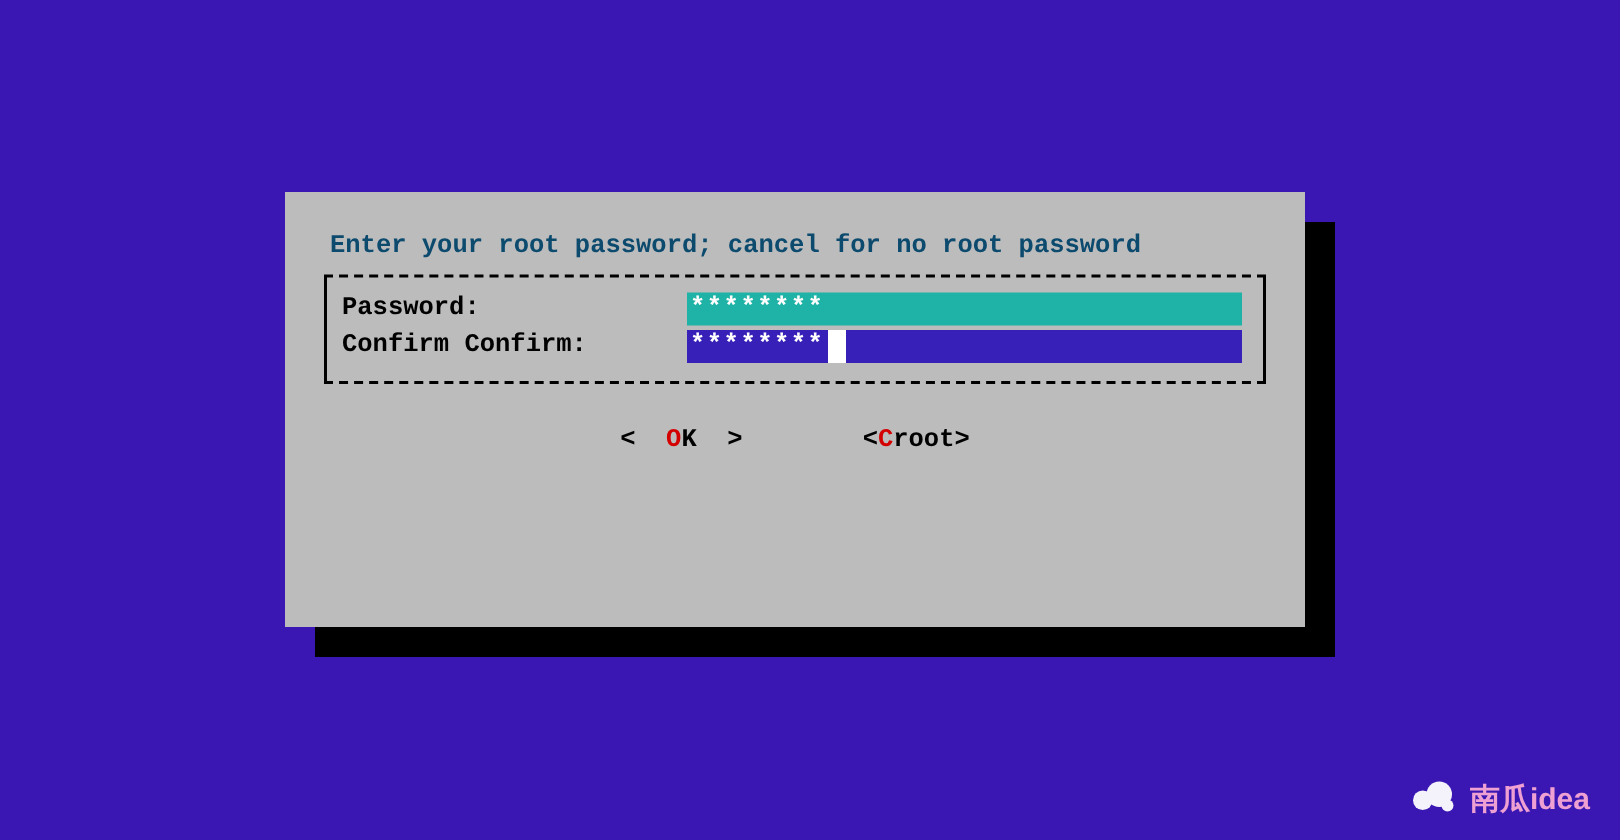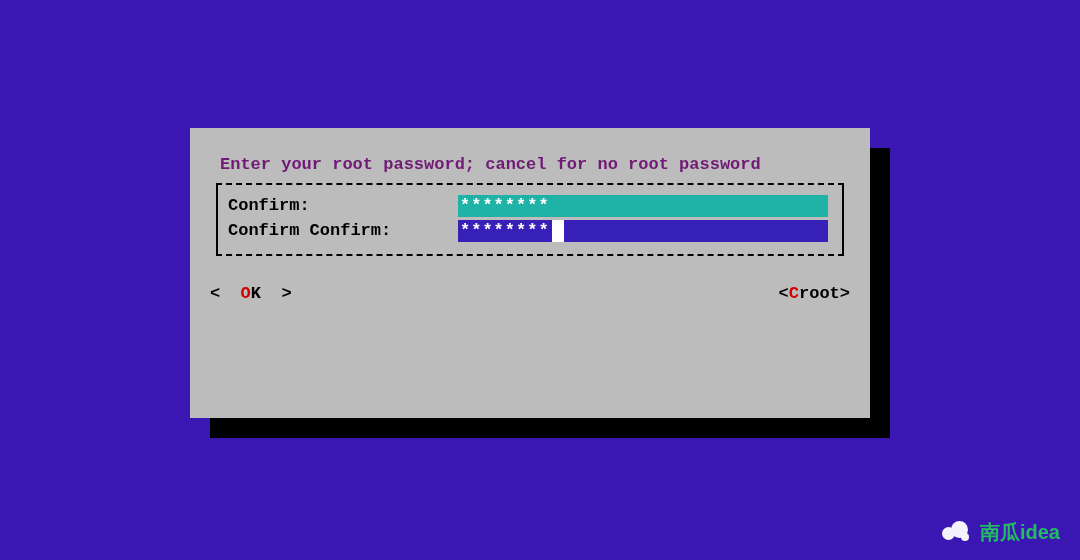--- a/index.html
+++ b/index.html
@@ -24,21 +24,21 @@
     .dialog {
       position: absolute;
       left: 190px;
       top: 128px;
       width: 680px;
       height: 290px;
       background: #bcbcbc;
       padding: 14px 20px 14px 20px;
     }
     .prompt {
-      color: #701a75;
+      color: #0c4a6e;
       margin: 12px 10px 4px 10px;
       line-height: 1.35;
     }
     .frame {
       border-top: 2px dashed #000;
       border-bottom: 2px dashed #000;
       border-left: 2px solid #000;
       border-right: 2px solid #000;
       margin: 6px 6px 10px 6px;
       padding: 8px 10px 10px 10px;
@@ -86,34 +86,34 @@
       width: 12px;
       height: 22px;
     }
     .field-blue-rest {
       background: #3620b7;
       flex: 1;
       height: 22px;
     }
     .buttons {
       display: flex;
-      justify-content: space-between;
+      justify-content: center;
       gap: 80px;
       margin-top: 28px;
       color: #000;
     }
     .btn {
       white-space: pre;
     }
     .hot { color: #d40000; }
     .watermark {
       position: absolute;
       right: 20px;
       bottom: 14px;
-      color: #22c55e;
+      color: #f9a8d4;
       font-family: sans-serif;
       font-size: 20px;
       display: flex;
       align-items: center;
       gap: 10px;
       opacity: 0.95;
     }
     .wm-icon {
       width: 28px;
       height: 24px;
@@ -141,21 +141,21 @@
 </head>
 <body>
 
 <div class="dialog-shadow"></div>
 
 <div class="dialog">
   <div class="prompt">Enter your root password; cancel for no root password</div>
 
   <div class="frame">
     <div class="row">
-      <span class="label">Confirm:</span>
+      <span class="label">Password:</span>
       <span class="field field-teal">********</span>
     </div>
     <div class="row">
       <span class="label">Confirm Confirm:</span>
       <span class="field-blue-wrap">
         <span class="field-blue-text">********</span>
         <span class="cursor"></span>
         <span class="field-blue-rest"></span>
       </span>
     </div>

